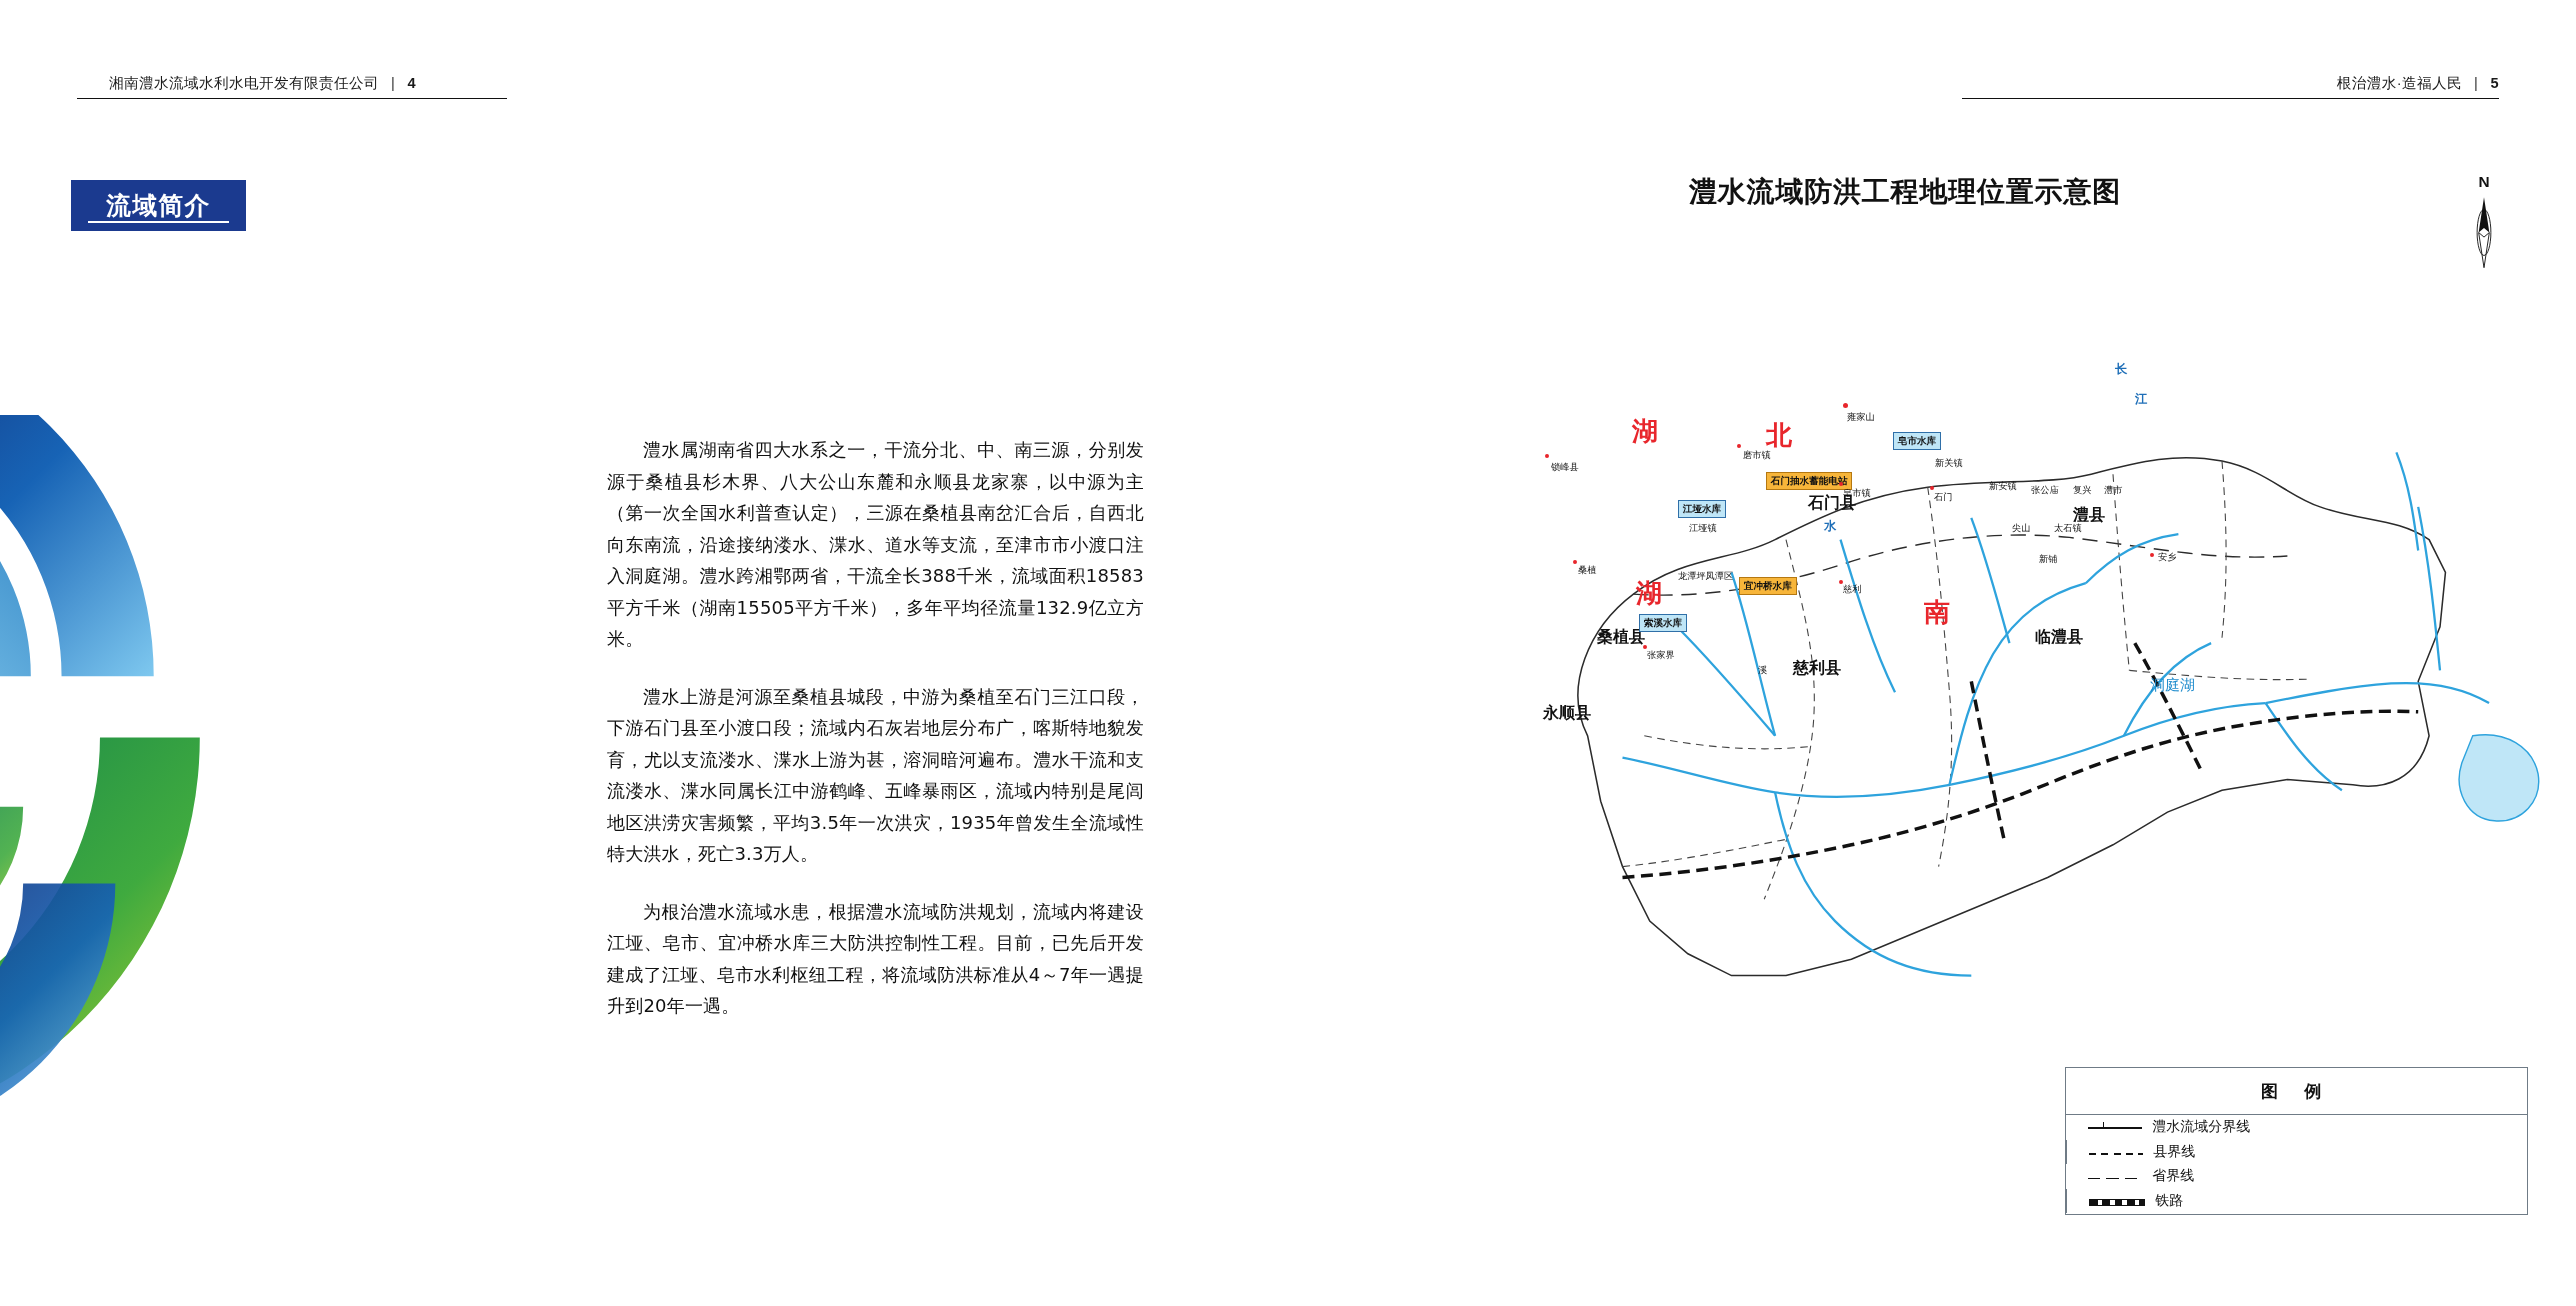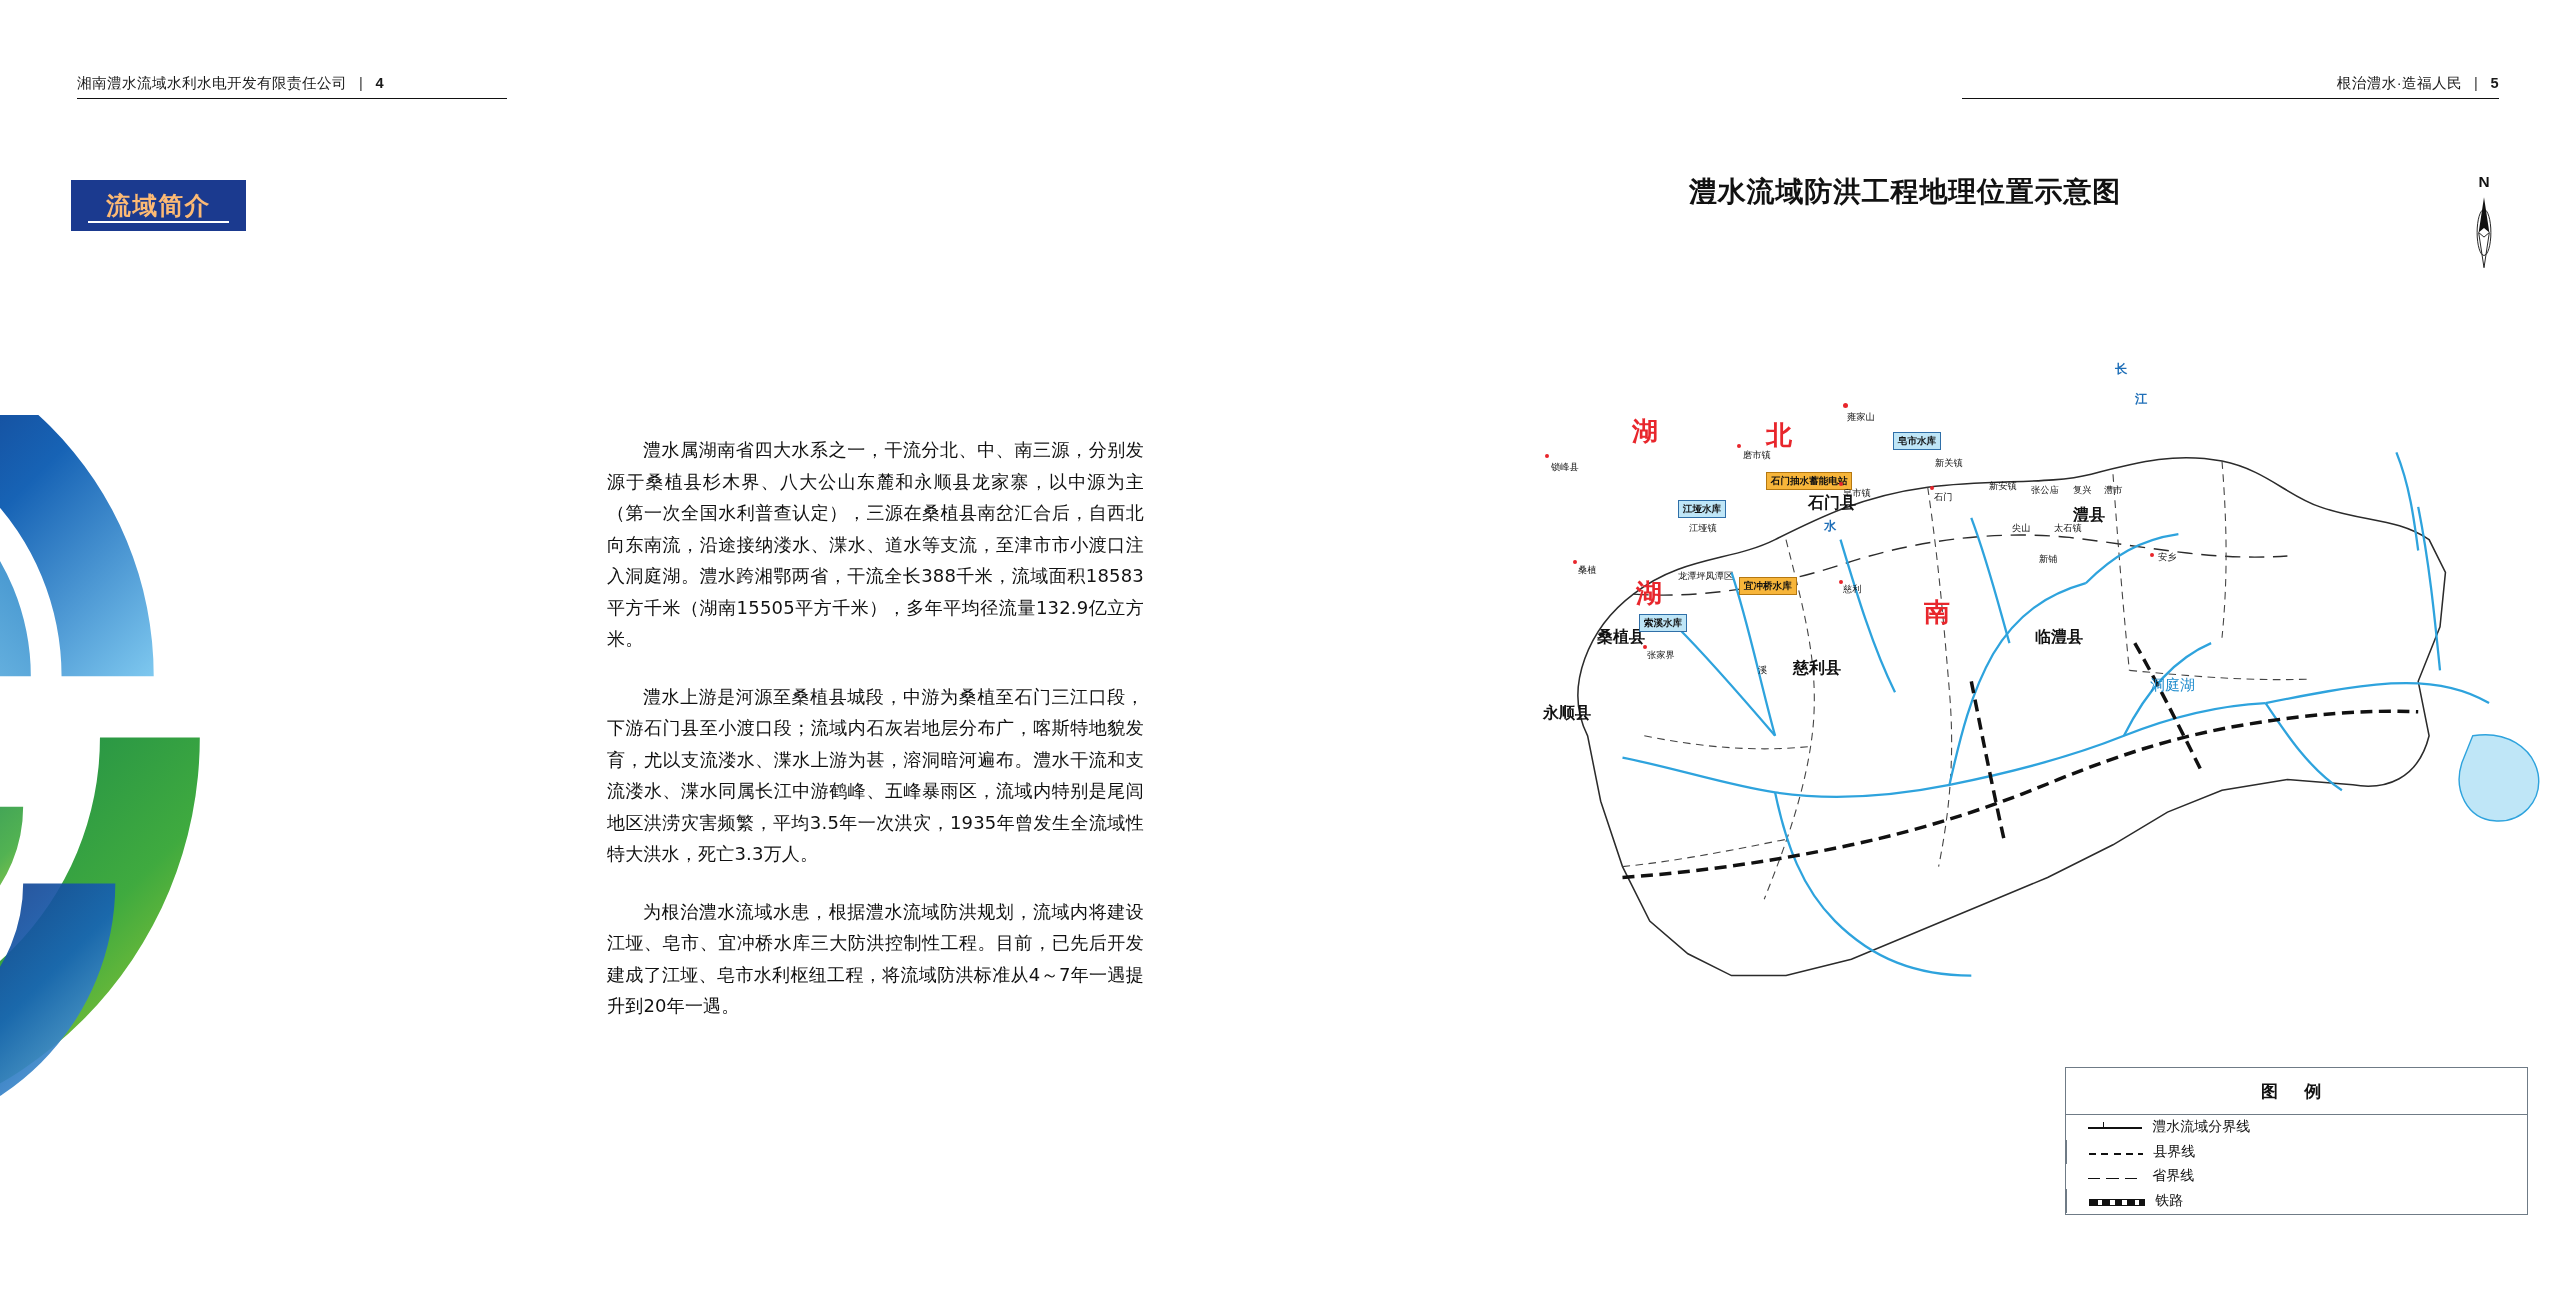--- a/index.html
+++ b/index.html
@@ -1,32 +1,32 @@
 <!DOCTYPE html>
 <html style="font-size:12.3px"><head>
 <meta charset="utf-8">
 <style>
   html,body{margin:0;padding:0;background:#ffffff;}
   body{width:2576px;height:1306px;font-family:"Liberation Sans","DejaVu Sans",sans-serif;color:#111;position:relative;overflow:hidden;}
   .page{position:absolute;top:0;left:0;width:2576px;height:1306px;}
 
   
-  .runhead{position:absolute;font-size:14.6px;color:#1a1a1a;letter-spacing:0.4px;white-space:nowrap;}
+  .runhead{position:absolute;font-size:14.6px;color:#1a1a1a;letter-spacing:0.4px;white-space:nowrap;margin-left:32px;}
   .runhead .sep{color:#333;margin:0 7.7px;}
   .runhead .pgno{font-weight:bold;}
   #runhead-left{left:77px;top:74px;}
   #runhead-right{right:77px;top:74px;}
   .rule{position:absolute;height:0.8px;background:#111;}
   #rule-left{left:77px;top:98px;width:430px;}
   #rule-right{right:77px;top:98px;width:537px;}
 
   
   #section-tag{position:absolute;left:71px;top:180px;width:175px;height:51px;background:#1b3a8f;}
   #section-tag .label{position:absolute;left:0;top:0;width:175px;height:51px;display:flex;align-items:center;justify-content:center;
-      color:#fdba74;font-size:24.6px;font-weight:bold;letter-spacing:1.5px;}
+      color:#ffffff;font-size:24.6px;font-weight:bold;letter-spacing:1.5px;}
   #section-tag .underline{position:absolute;left:17px;bottom:7.7px;width:141px;height:2.3px;background:#fff;}
 
   
   #swirl{position:absolute;left:-169px;top:415px;width:584px;height:722px;}
   #swirl svg{display:block;}
 
   
   #body-copy{position:absolute;left:607px;top:434px;width:537px;}
   #body-copy p{margin:0 0 26px 0;font-size:18px;line-height:31.5px;text-align:justify;text-indent:2em;
       font-family:"DejaVu Sans","Liberation Sans",sans-serif;color:#111;letter-spacing:0.2px;}

